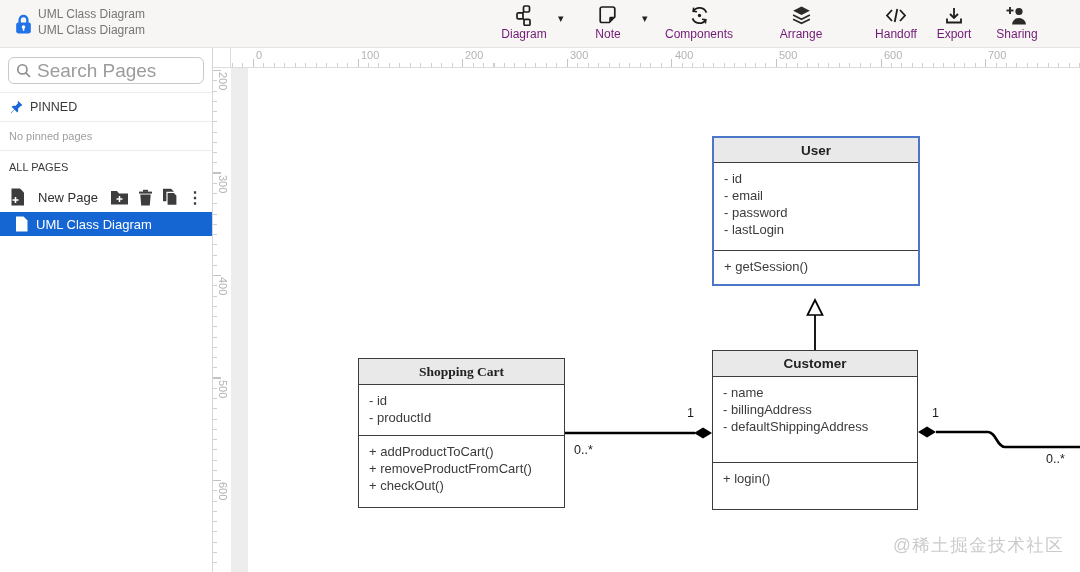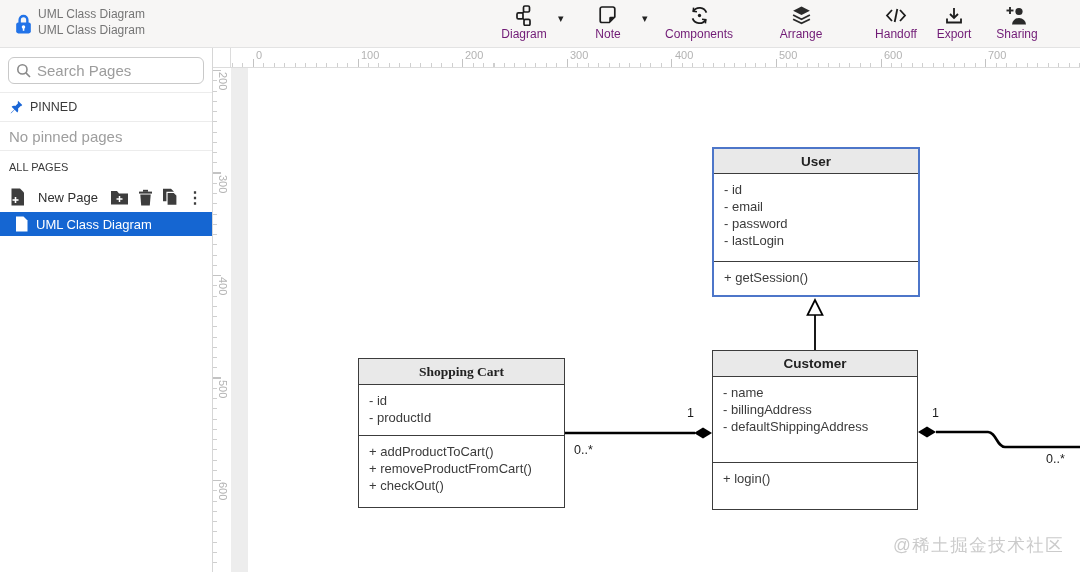--- a/index.html
+++ b/index.html
@@ -15,27 +15,27 @@
   .tbtn .ic { height:22px; display:flex; align-items:center; justify-content:center; }
   .tbtn .lbl { font-size:12px; margin-top:1px; white-space:nowrap; }
   .caret { position:absolute; top:12px; font-size:11px; color:#222; cursor:pointer; }
 
   
   .sidebar { position:absolute; left:0; top:48px; width:213px; height:524px;
              background:#fff; border-right:1px solid #d6d6d6; z-index:20; }
   .searchwrap { position:relative; margin:9px 8px 0 8px; }
   .searchwrap svg { position:absolute; left:8px; top:6px; }
   .search { width:196px; height:27px; border:1px solid #c9c9c9; border-radius:6px;
-            padding:0 8px 0 28px; font-size:15px; color:#333; outline:none;
+            padding:0 8px 0 28px; font-size:19px; color:#333; outline:none;
             font-family:"Liberation Sans", sans-serif; }
   .search::placeholder { color:#9c9c9c; }
   .sb-div { border-bottom:1px solid #ececec; }
   .row { display:flex; align-items:center; padding:0 9px; }
   .pinned-row { height:29px; font-size:12.5px; color:#3a3a3a; font-weight:400; gap:7px; }
-  .muted-row { height:29px; font-size:15px; color:#9e9e9e; }
+  .muted-row { height:29px; font-size:11px; color:#9e9e9e; }
   .allpages-row { height:31px; font-size:11px; color:#3a3a3a; }
   .newpage-row { height:30px; font-size:13px; color:#2e2e2e; gap:12px; }
   .np-actions { margin-left:auto; display:flex; align-items:center; gap:9px; }
   .np-actions .abtn { cursor:pointer; display:flex; align-items:center; }
   .page-row { height:24px; background:#1566d2; color:#fff; font-size:13px;
               display:flex; align-items:center; gap:8px; padding:0 9px 0 15px; cursor:pointer; }
 
   
   .canvas { position:absolute; left:213px; top:48px; right:0; bottom:0; background:#fff; }
   .corner { position:absolute; left:213px; top:48px; width:18px; height:20px; background:#fff;
@@ -278,21 +278,21 @@
 
   <polygon points="918,432 927,426.6 936,432 927,437.4" fill="#000"></polygon>
   <path d="M936,432 H988 C996,432 997,447 1005,447 H1080" fill="none" stroke="#000" stroke-width="2.6"></path>
 </svg>
 
 <span class="mult" style="left:687px;top:406px;">1</span>
 <span class="mult" style="left:574px;top:443px;">0..*</span>
 <span class="mult" style="left:932px;top:406px;">1</span>
 <span class="mult" style="left:1046px;top:452px;">0..*</span>
 
-<div class="uml selected" style="left:712px;top:147px;width:208px;height:150px;">
+<div class="uml selected" style="left:712px;top:136px;width:208px;height:150px;">
   <div class="uhead" style="height:25px;">User</div>
   <div class="usec" style="height:88px;">
     <div>- id</div>
     <div>- email</div>
     <div>- password</div>
     <div>- lastLogin</div>
   </div>
   <div class="usec">
     <div>+ getSession()</div>
   </div>

